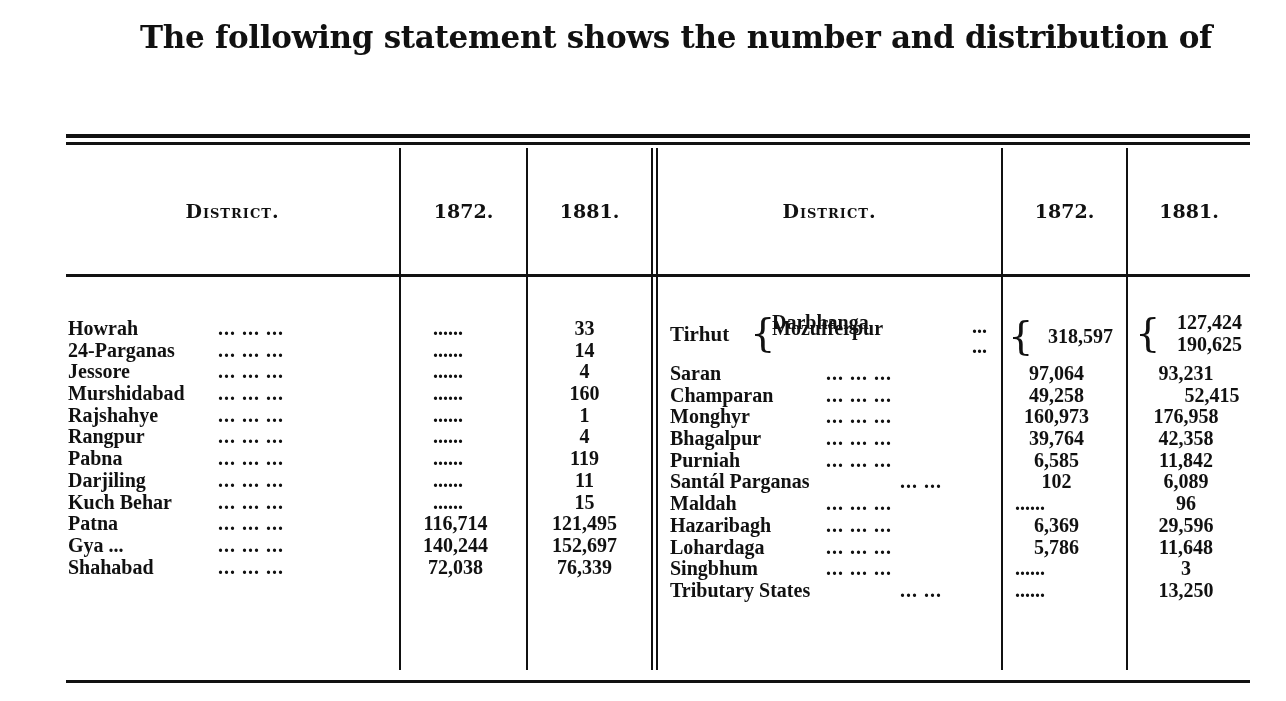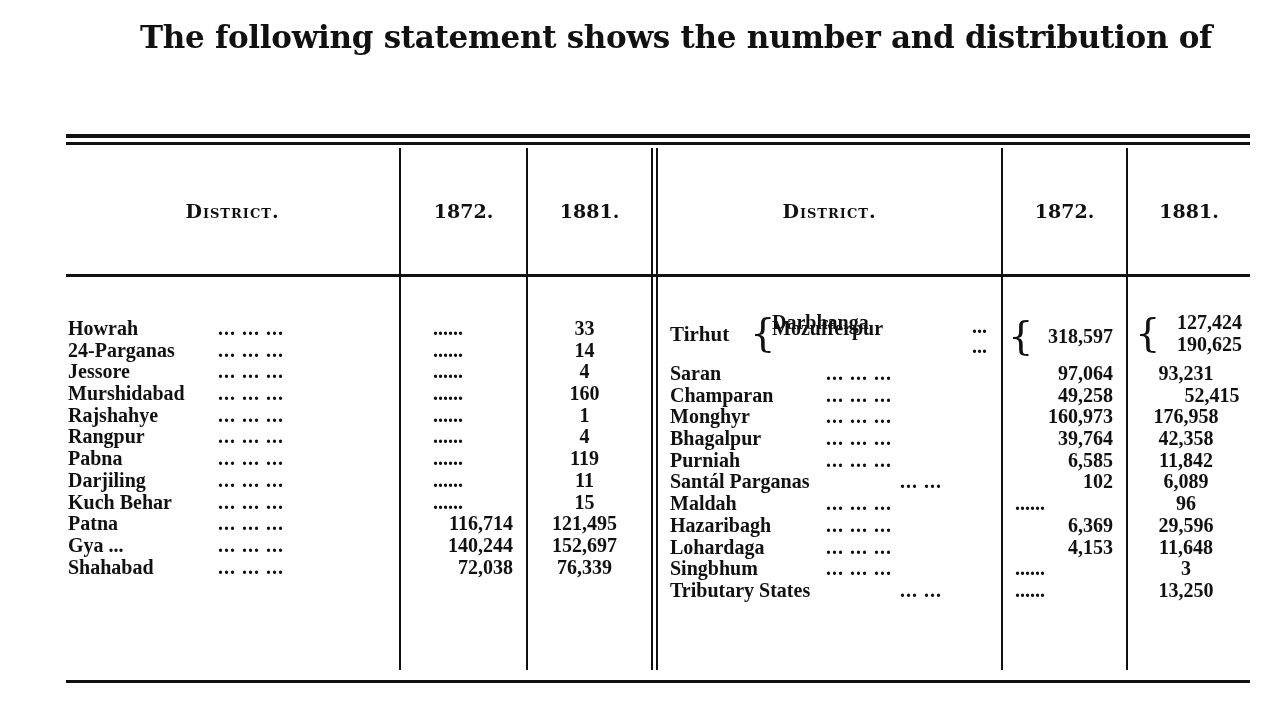--- a/index.html
+++ b/index.html
@@ -15,21 +15,21 @@
   .rule-mid { position:absolute; left:66px; top:274px; width:1184px; height:3px; background:#111; }
   .rule-bot { position:absolute; left:66px; top:680px; width:1184px; height:3px; background:#111; }
   .vline { position:absolute; top:148px; height:522px; width:2px; background:#111; }
   .hdr { position:absolute; top:200px; font-weight:bold; font-size:19px; text-align:center;
          font-family:"DejaVu Serif",serif; }
   .hdr.sc { font-variant:small-caps; letter-spacing:1px; }
   .rows { position:absolute; font-size:20px; line-height:21.7px; font-family:"Liberation Serif",serif; font-weight:bold; }
   .row { position:relative; height:21.7px; white-space:nowrap; }
   .row .name { position:absolute; left:0; }
   .row .d { position:absolute; letter-spacing:1px; }
-  .row .v1 { position:absolute; text-align:right; }
+  .row .v1 { position:absolute; text-align:center; }
   .row .v2 { position:absolute; text-align:center; }
   .brace { position:absolute; font-size:40px; font-weight:normal; line-height:40px; font-family:"DejaVu Serif",serif; }
 </style>
 </head>
 <body>
 
 <div class="intro">
   <div class="l1">The following statement shows the number and distribution of</div>
 </div>
 
@@ -186,21 +186,21 @@
     </div>
   <div class="row">
       <span class="name">Hazaribagh</span>
       <span class="d" style="left:156px">...   ...   ...</span>
       <span class="v1" style="left:330px;width:113px">6,369</span>
       <span class="v2" style="left:460px;width:112px">29,596</span>
     </div>
   <div class="row">
       <span class="name">Lohardaga</span>
       <span class="d" style="left:156px">...   ...   ...</span>
-      <span class="v1" style="left:330px;width:113px">4,153</span>
+      <span class="v1" style="left:330px;width:113px">5,786</span>
       <span class="v2" style="left:460px;width:112px">11,648</span>
     </div>
   <div class="row">
       <span class="name">Singbhum</span>
       <span class="d" style="left:156px">...   ...   ...</span>
       <span class="v1" style="left:345px;width:80px;text-align:left">......</span>
       <span class="v2" style="left:460px;width:112px">3</span>
     </div>
   <div class="row">
       <span class="name">Tributary States</span>

